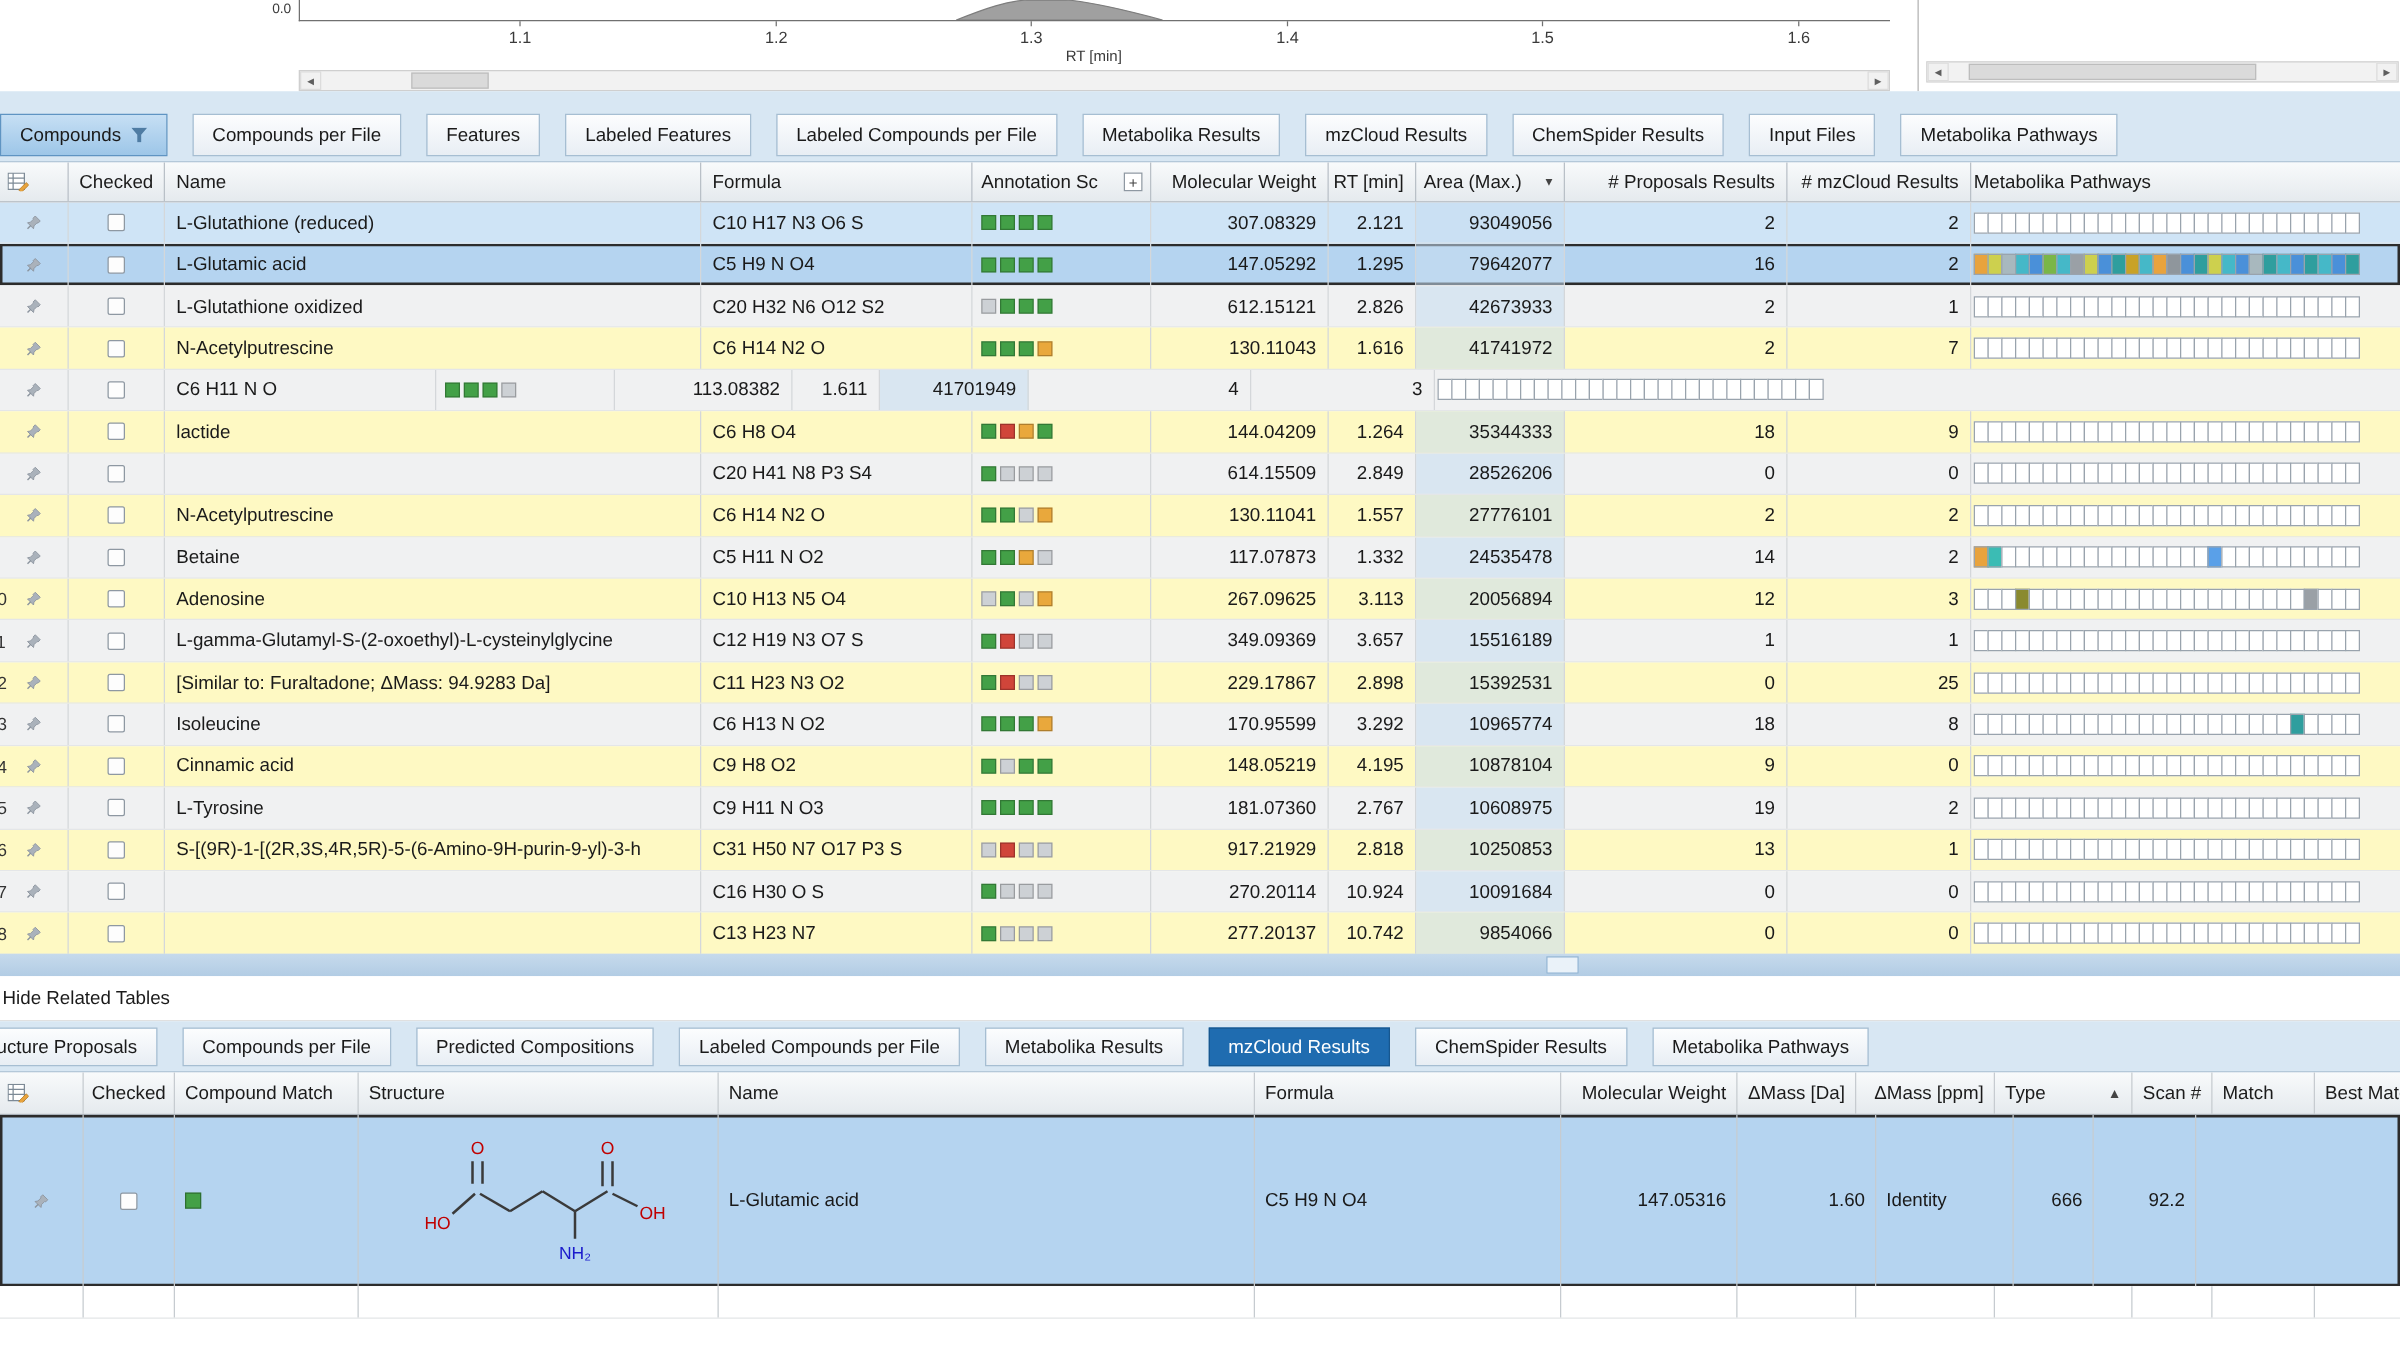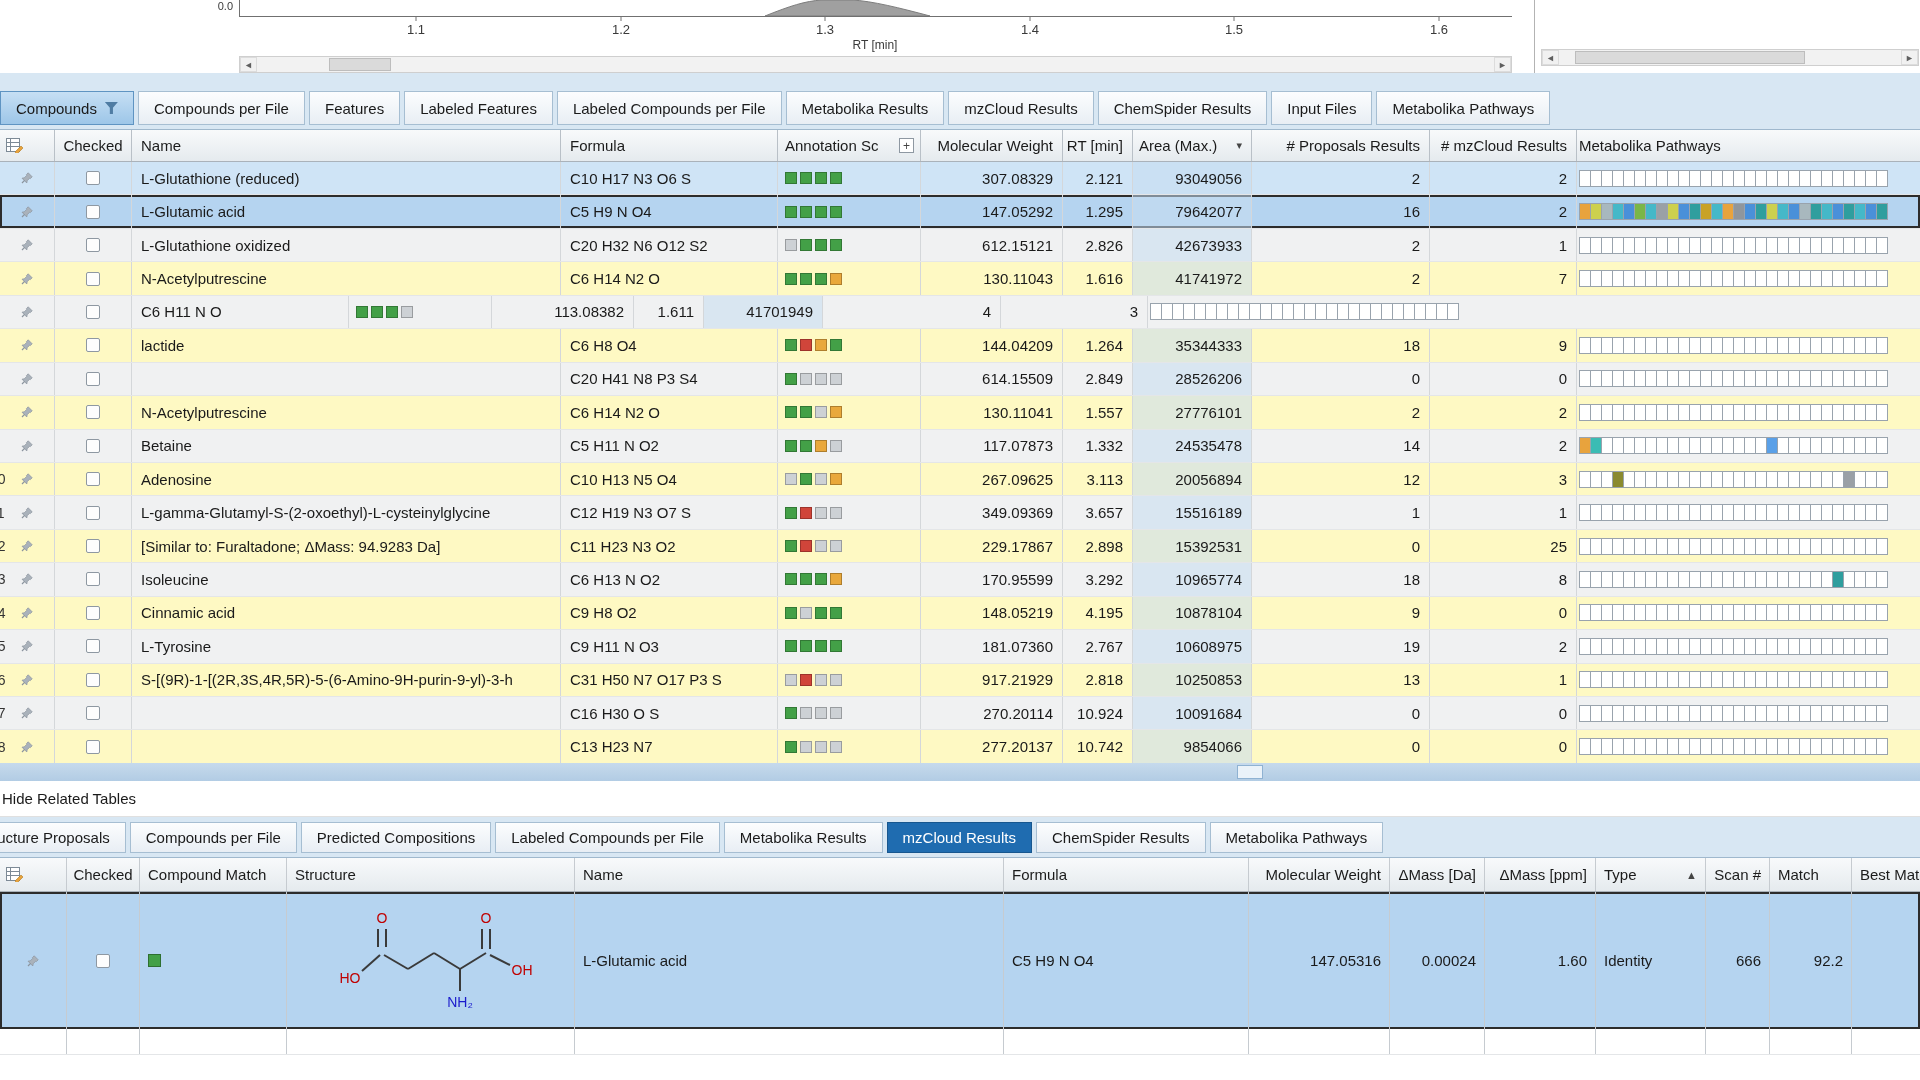--- a/index.html
+++ b/index.html
@@ -22,21 +22,21 @@
   .sb-track{position:relative;flex:1;}
   .sb-thumb{position:absolute;top:1px;bottom:1px;background:#dadada;border:1px solid #bdbdbd;box-sizing:border-box;}
   .hs1{left:239px;top:56px;width:1273px;}
   .rpane{position:absolute;left:1534px;top:0;width:386px;height:73px;background:#ffffff;border-left:1px solid #b3b3b3;box-sizing:border-box;}
   .hs-right{left:6px;top:49px;width:378px;}
 
   
   .tabbar{position:absolute;left:0;width:1920px;background:#d8e7f3;display:flex;align-items:flex-end;box-sizing:border-box;}
   .tabbar1{top:73px;height:56px;padding:0 0 4px 0;}
   .tabbar2{top:817px;height:40px;padding:0 0 4px 0;}
-  .tab{display:flex;align-items:center;height:34px;padding:0 15px;margin-right:4px;
+  .tab{display:flex;align-items:center;height:34px;padding:0 15px;margin-right:20px;
     background:linear-gradient(#fcfdfe,#e8eef4);border:1px solid #a6bed2;box-sizing:border-box;
     white-space:nowrap;cursor:default;}
   .tabbar2 .tab{height:31px;}
   .tabbar1 .tab.active{background:linear-gradient(#c6dff4,#9dc6e8);border-color:#5f94c2;}
   .tabbar2 .tab.active{background:#1f6cb0;border-color:#17578f;color:#fff;}
   .tab.clipped{margin-left:-38px;}
   .funnel{width:13px;height:12px;margin-left:8px;background:#4f7ca3;
     clip-path:polygon(0 0,100% 0,62% 48%,62% 100%,38% 100%,38% 48%);}
 
   
@@ -1340,21 +1340,20 @@
           <text x="56" y="20" class="atom red" text-anchor="middle">O</text>
           <text x="24" y="80" class="atom red" text-anchor="middle">HO</text>
           <text x="160" y="20" class="atom red" text-anchor="middle">O</text>
           <text x="196" y="72" class="atom red" text-anchor="middle">OH</text>
           <text x="134" y="104" class="atom blue" text-anchor="middle">NH₂</text>
         </svg>
       </div>
       <div class="bc b-name">L-Glutamic acid</div>
       <div class="bc b-formula">C5 H9 N O4</div>
       <div class="bc b-mw">147.05316</div>
-      <div class="bc b-dmda">0.00024</div>
       <div class="bc b-dmppm">1.60</div>
       <div class="bc b-type">Identity</div>
       <div class="bc b-scan">666</div>
       <div class="bc b-matchpct">92.2</div>
       <div class="bc b-best"></div>
     </div>
 
     <div class="brow-partial">
       <div class="bc b-marker"></div>
       <div class="bc b-checked"></div>

